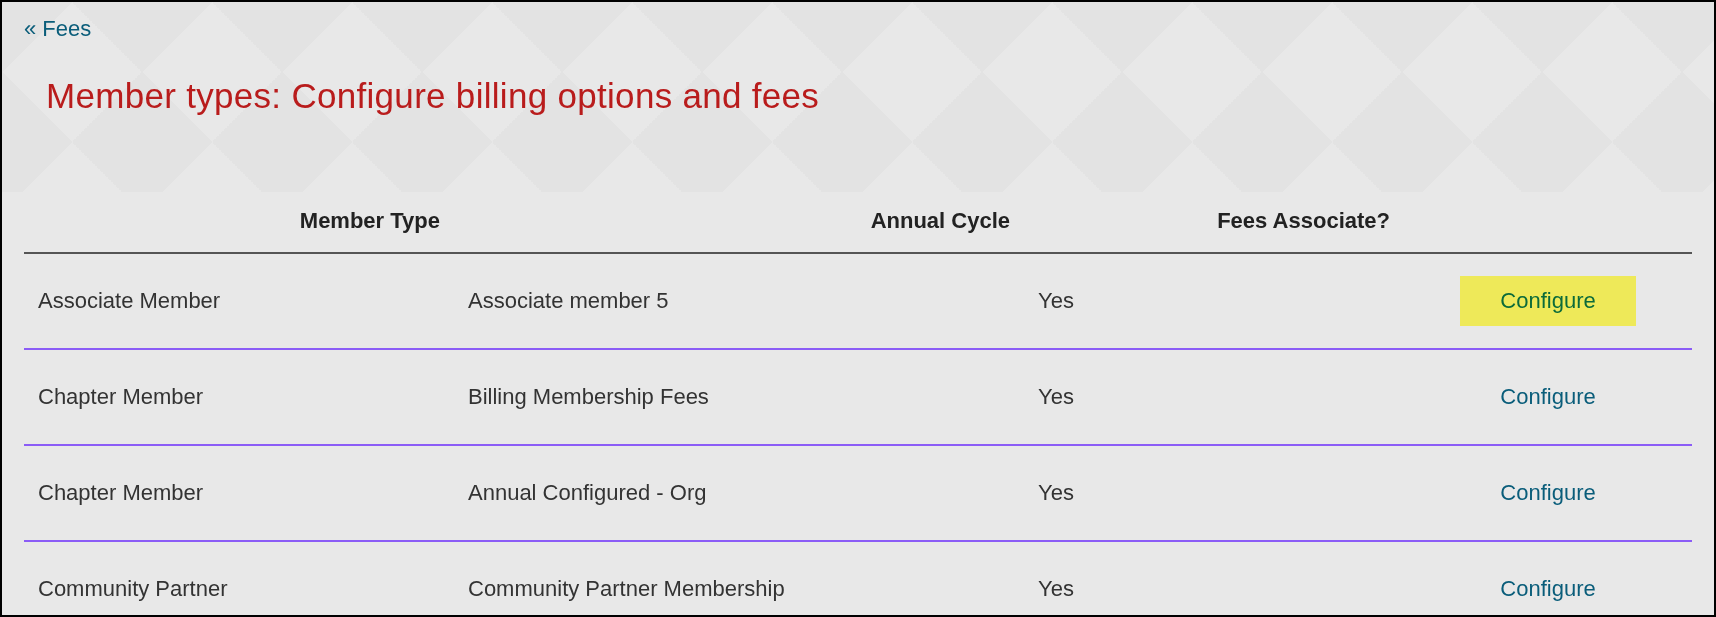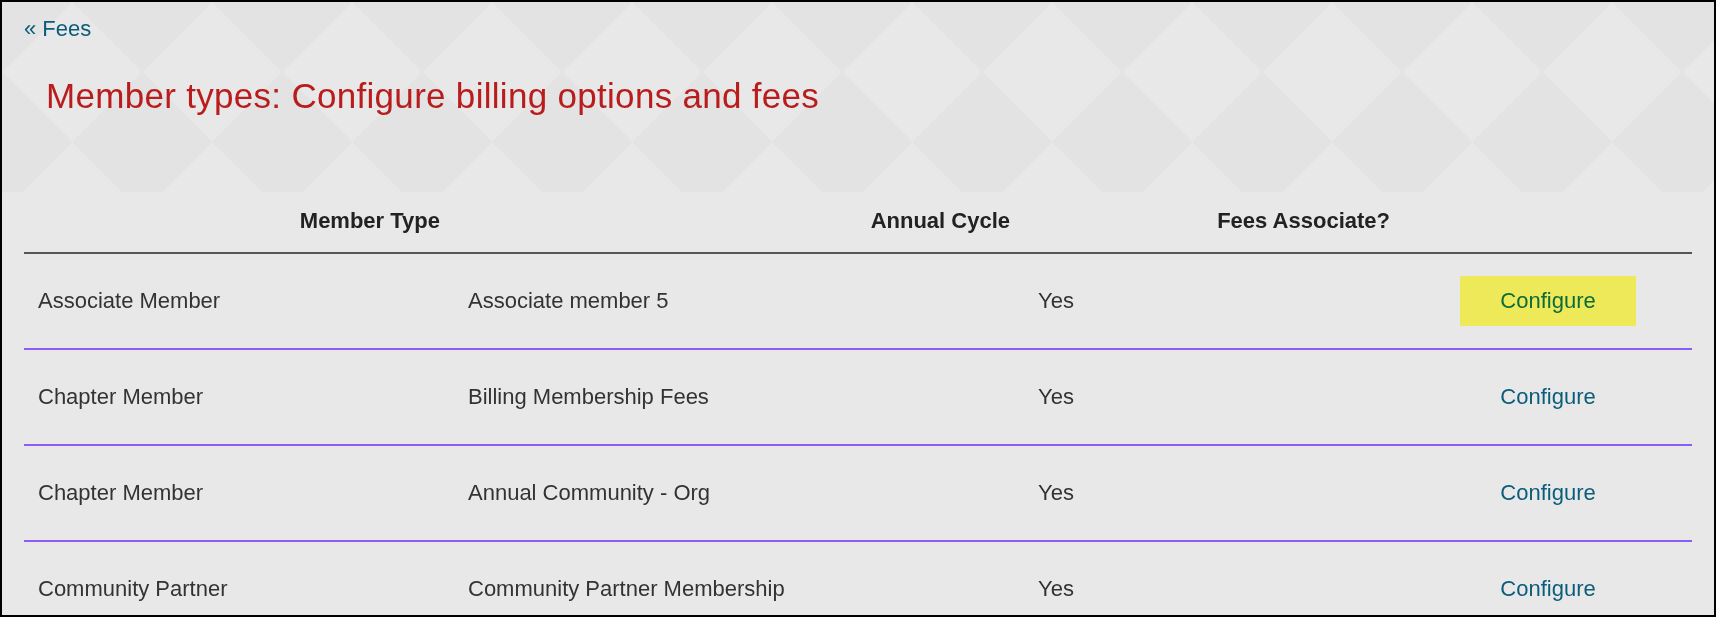--- a/index.html
+++ b/index.html
@@ -106,21 +106,21 @@
           <td class="action-cell"><a href="#" class="configure-link highlight">Configure</a></td>
         </tr>
         <tr>
           <td>Chapter Member</td>
           <td>Billing Membership Fees</td>
           <td>Yes</td>
           <td class="action-cell"><a href="#" class="configure-link">Configure</a></td>
         </tr>
         <tr>
           <td>Chapter Member</td>
-          <td>Annual Community - Org</td>
+          <td>Annual Configured - Org</td>
           <td>Yes</td>
           <td class="action-cell"><a href="#" class="configure-link">Configure</a></td>
         </tr>
         <tr>
           <td>Community Partner</td>
           <td>Community Partner Membership</td>
           <td>Yes</td>
           <td class="action-cell"><a href="#" class="configure-link">Configure</a></td>
         </tr>
       </tbody>

